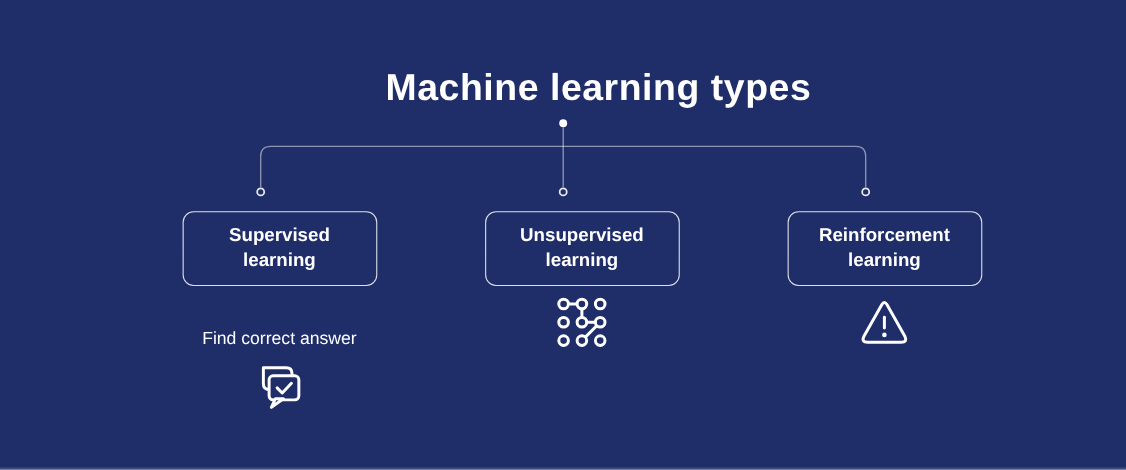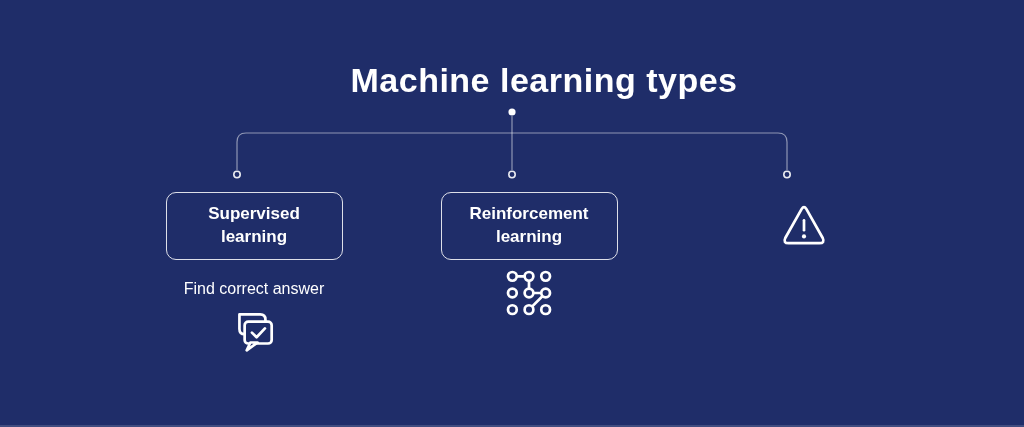--- a/index.html
+++ b/index.html
@@ -61,21 +61,21 @@
     border-radius: 10px;
     display: flex;
     align-items: center;
     justify-content: center;
     font-size: 17px;
     font-weight: 700;
     line-height: 1.35;
     color: var(--text, #FFFFFF);
   }
   .branch-desc {
-    margin-top: 20px;
+    margin-top: 40px;
     font-size: 16px;
     font-weight: 400;
     line-height: 1.1;
     color: var(--text, #FFFFFF);
   }
   .branch-icon { margin-top: 7px; line-height: 0; }
   .icon-svg .stroke {
     stroke: var(--text, #FFFFFF);
     stroke-width: 2.6;
     fill: none;
@@ -125,21 +125,21 @@
           <path class="stroke" d="M11 10 H31 Q36 10 36 15 V24 Q36 29 31 29 H16 Q11 29 11 24 Z"></path>
           <rect class="fill-bg" x="16" y="17" width="26" height="21" rx="3.5"></rect>
           <path class="fill-bg" d="M21.5 37 L18 44.5 L28.5 37 Z"></path>
           <path class="stroke" d="M23 27.5 L27.5 32 L35.5 23.5"></path>
         </svg>
       </div>
     </div>
 
     <div class="branch">
       <div class="branch-box">
-        <span>Reinforcement learning</span>
+        <span>Unsupervised learning</span>
       </div>
       <div class="branch-icon">
         <svg class="icon-svg" width="52" height="52" viewBox="0 0 50 50">
           <line class="stroke" x1="9" y1="9" x2="25" y2="9"></line>
           <line class="stroke" x1="25" y1="9" x2="25" y2="25"></line>
           <line class="stroke" x1="25" y1="25" x2="41" y2="25"></line>
           <line class="stroke" x1="41" y1="25" x2="25" y2="41"></line>
           <circle class="fill-bg" cx="9" cy="9" r="4.2"></circle>
           <circle class="fill-bg" cx="25" cy="9" r="4.2"></circle>
           <circle class="fill-bg" cx="41" cy="9" r="4.2"></circle>
@@ -147,20 +147,23 @@
           <circle class="fill-bg" cx="25" cy="25" r="4.2"></circle>
           <circle class="fill-bg" cx="41" cy="25" r="4.2"></circle>
           <circle class="fill-bg" cx="9" cy="41" r="4.2"></circle>
           <circle class="fill-bg" cx="25" cy="41" r="4.2"></circle>
           <circle class="fill-bg" cx="41" cy="41" r="4.2"></circle>
         </svg>
       </div>
     </div>
 
     <div class="branch">
+      <div class="branch-box">
+        <span>Reinforcement learning</span>
+      </div>
       <div class="branch-icon">
         <svg class="icon-svg" width="52" height="52" viewBox="0 0 50 50">
           <path class="stroke" d="M22.8 9.5 Q25 6 27.2 9.5 L43 37.5 Q45.3 42.5 39.8 42.5 H10.2 Q4.7 42.5 7 37.5 Z"></path>
           <line class="stroke" x1="25" y1="20.5" x2="25" y2="30"></line>
           <circle class="fill-fg" cx="25" cy="36" r="2"></circle>
         </svg>
       </div>
     </div>
 
   </div>

